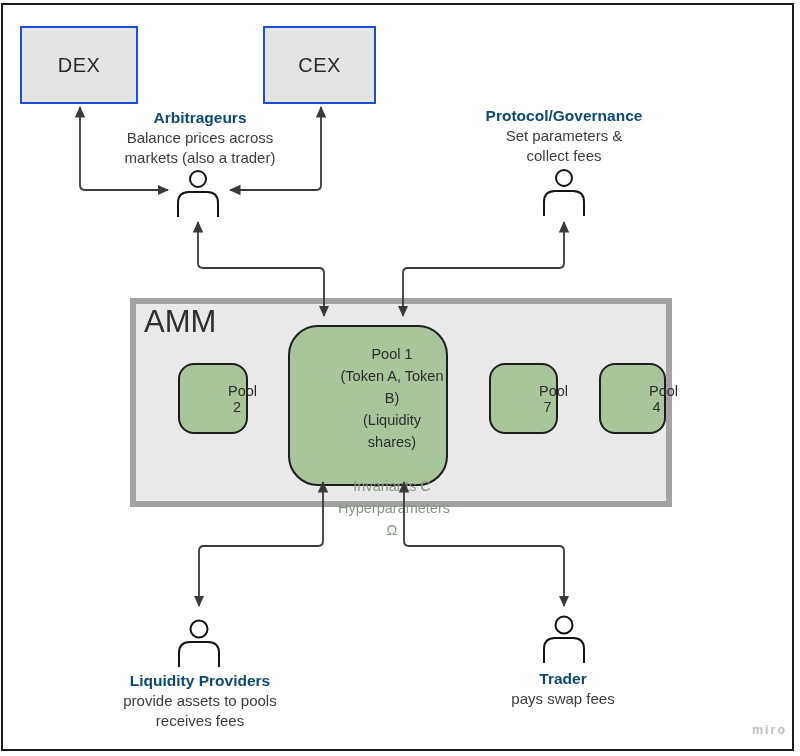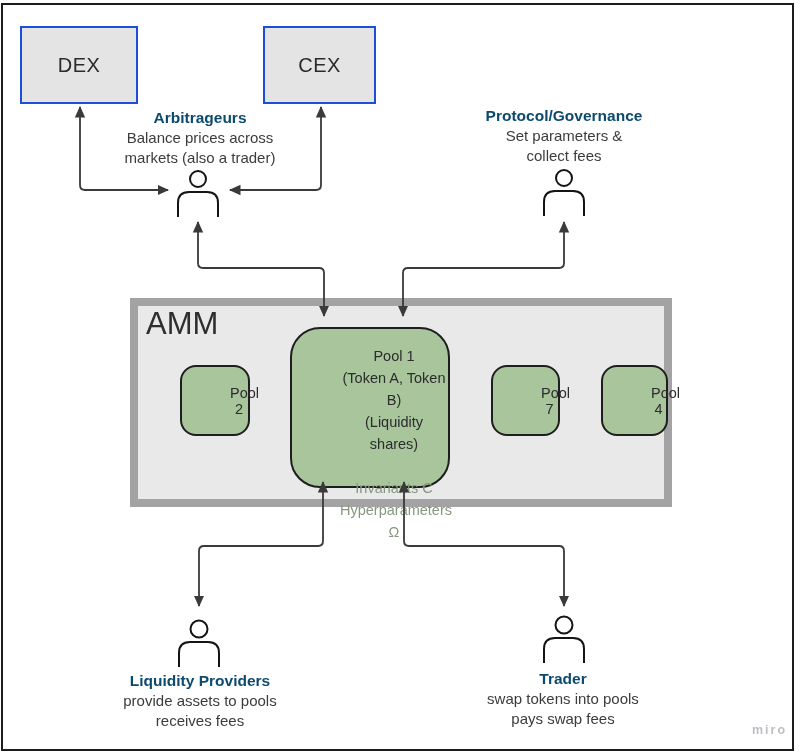--- a/index.html
+++ b/index.html
@@ -6,21 +6,21 @@
   body{font-family:"Liberation Sans", sans-serif;}
   #canvas{position:relative;width:800px;height:756px;background:#ffffff;overflow:hidden;}
   #frame{position:absolute;left:1px;top:3px;width:793px;height:748px;border:2px solid #1c1c1c;box-sizing:border-box;}
 
   .market-box{position:absolute;box-sizing:border-box;background:#e4e4e4;border:2px solid #1d4ed8;
     display:flex;align-items:center;justify-content:center;font-size:20px;letter-spacing:.5px;color:#2b2b2b;}
   #dex-box{left:20px;top:26px;width:118px;height:78px;}
   #cex-box{left:263px;top:26px;width:113px;height:78px;}
 
   #amm-box{position:absolute;left:130px;top:298px;width:542px;height:209px;box-sizing:border-box;
-    background:#e9e9e9;border:8px solid #a3a3a3;}
+    background:#e9e9e9;border:6px solid #a3a3a3;}
   #amm-label{position:absolute;left:8px;top:0px;font-size:31px;color:#2e2e2e;}
 
   .pool{position:absolute;box-sizing:border-box;background:#a8c59c;border:2px solid #1e1e1e;
     color:#2c2c2c;font-size:14.5px;text-align:center;padding-left:48px;}
   #pool-1{left:152px;top:21px;width:160px;height:161px;border-radius:30px;padding-top:16px;line-height:22px;}
   #pool-1 .sub{color:#85987f;}
   #pool-1 .gap{margin-top:22px;}
   .pool-small{border-radius:16px;padding-top:18px;}
   #pool-2{left:42px;top:59px;width:70px;height:71px;}
   #pool-3{left:353px;top:59px;width:69px;height:71px;}
@@ -86,21 +86,20 @@
   </div>
 
   <div class="actor-label" id="liquidity-providers-label">
     <div class="title">Liquidity Providers</div>
     <div>provide assets to pools</div>
     <div>receives fees</div>
   </div>
 
   <div class="actor-label" id="trader-label">
     <div class="title">Trader</div>
-    <div>swap tokens into pools</div>
     <div>pays swap fees</div>
   </div>
 
   <svg id="connector-layer" viewBox="0 0 800 756" xmlns="http://www.w3.org/2000/svg">
     <defs>
       <marker id="ah" viewBox="0 0 12 12" markerWidth="12" markerHeight="12" refX="10.5" refY="6" orient="auto-start-reverse" markerUnits="userSpaceOnUse">
         <path d="M0,0.8 L11.5,6 L0,11.2 Z" fill="#3a3a3a"></path>
       </marker>
     </defs>
 

